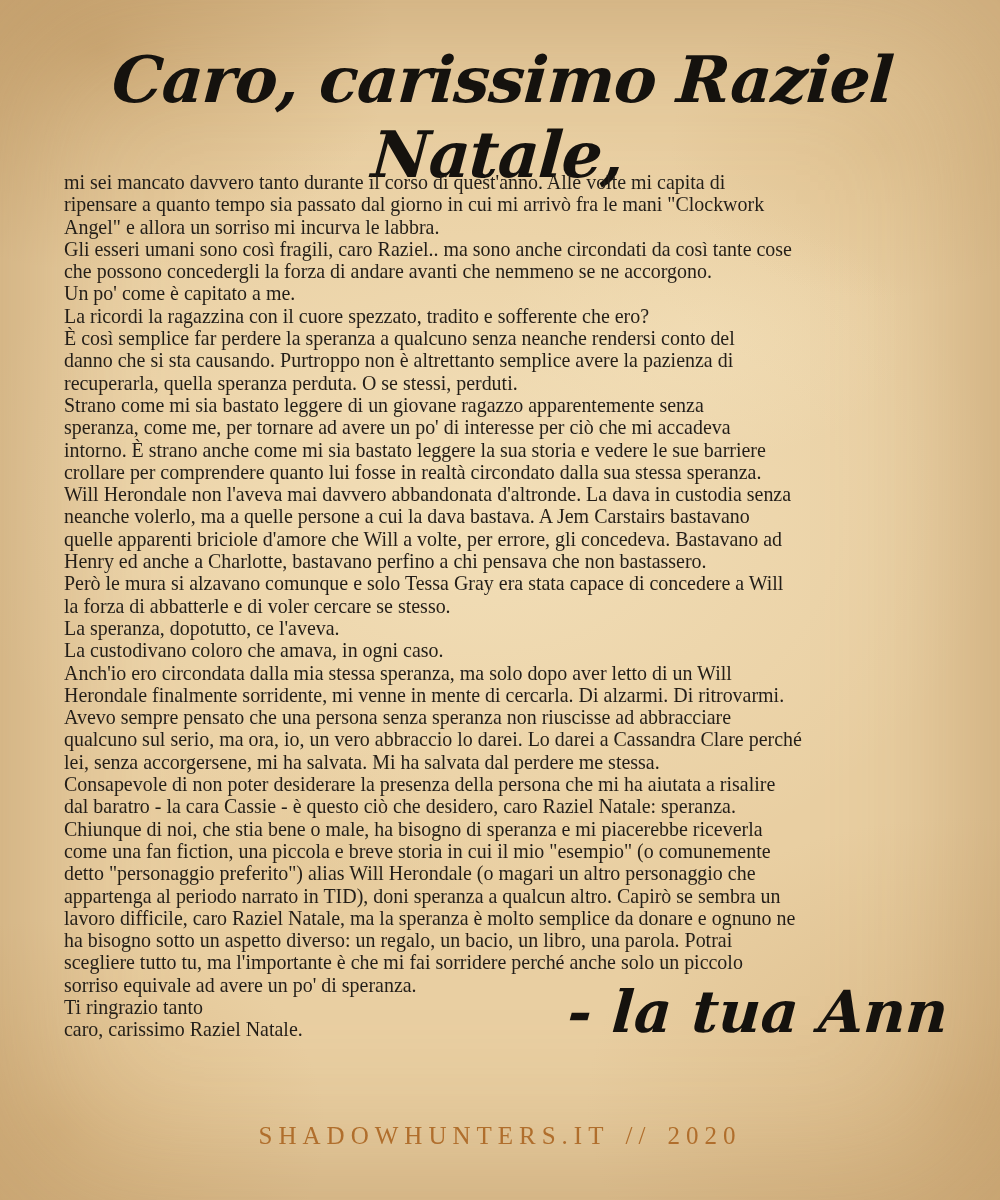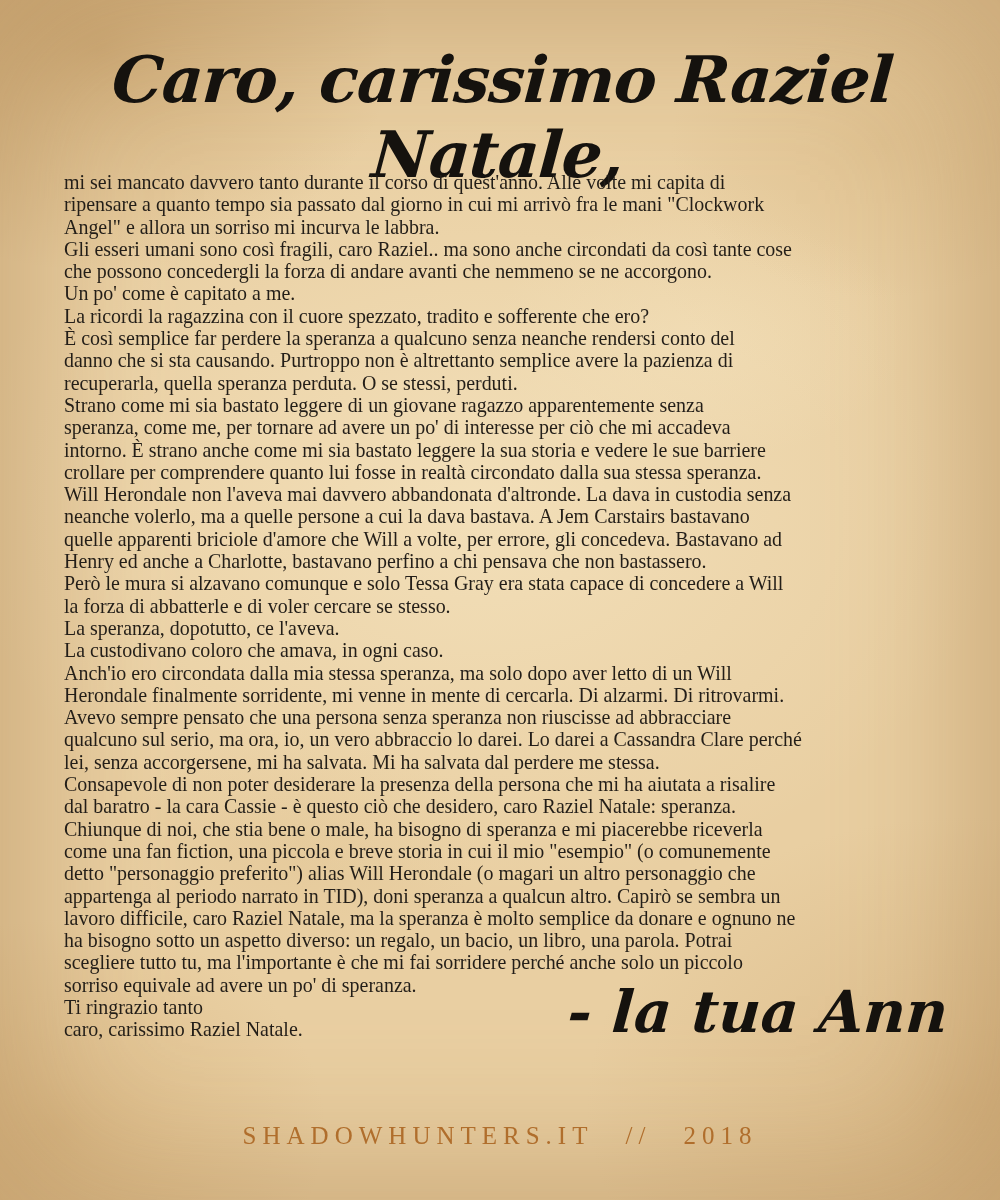--- a/index.html
+++ b/index.html
@@ -55,21 +55,21 @@
     font-size: 58px;
     color: #15120e;
     transform: skewX(-4deg);
   }
   .footer {
     position: absolute;
     bottom: 50px; left: 0; right: 0;
     display: flex;
     justify-content: center;
     align-items: baseline;
-    gap: 32px;
+    gap: 16px;
     font-family: "Liberation Serif", serif;
     font-size: 25px;
     letter-spacing: 6px;
     color: #b06e2c;
   }
   .footer span { white-space: nowrap; }
 </style>
 </head>
 <body>
 
@@ -115,16 +115,16 @@
 scegliere tutto tu, ma l'importante è che mi fai sorridere perché anche solo un piccolo
 sorriso equivale ad avere un po' di speranza.
 Ti ringrazio tanto
 caro, carissimo Raziel Natale.</div>
 
   <div class="signature">- la tua Ann</div>
 
   <div class="footer">
     <span>SHADOWHUNTERS.IT</span>
     <span>//</span>
-    <span>2018</span>
+    <span>2020</span>
   </div>
 
 </div>
 
 </body></html>

